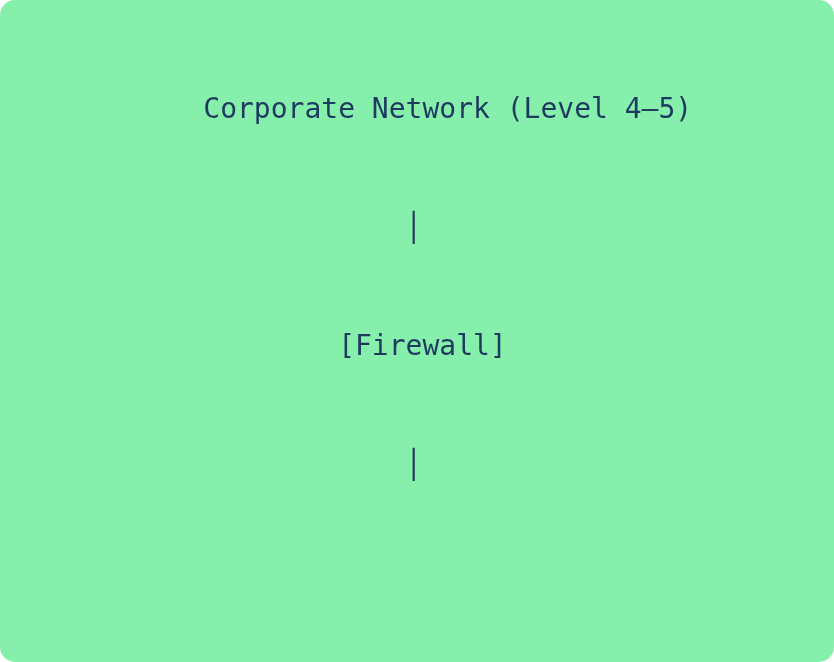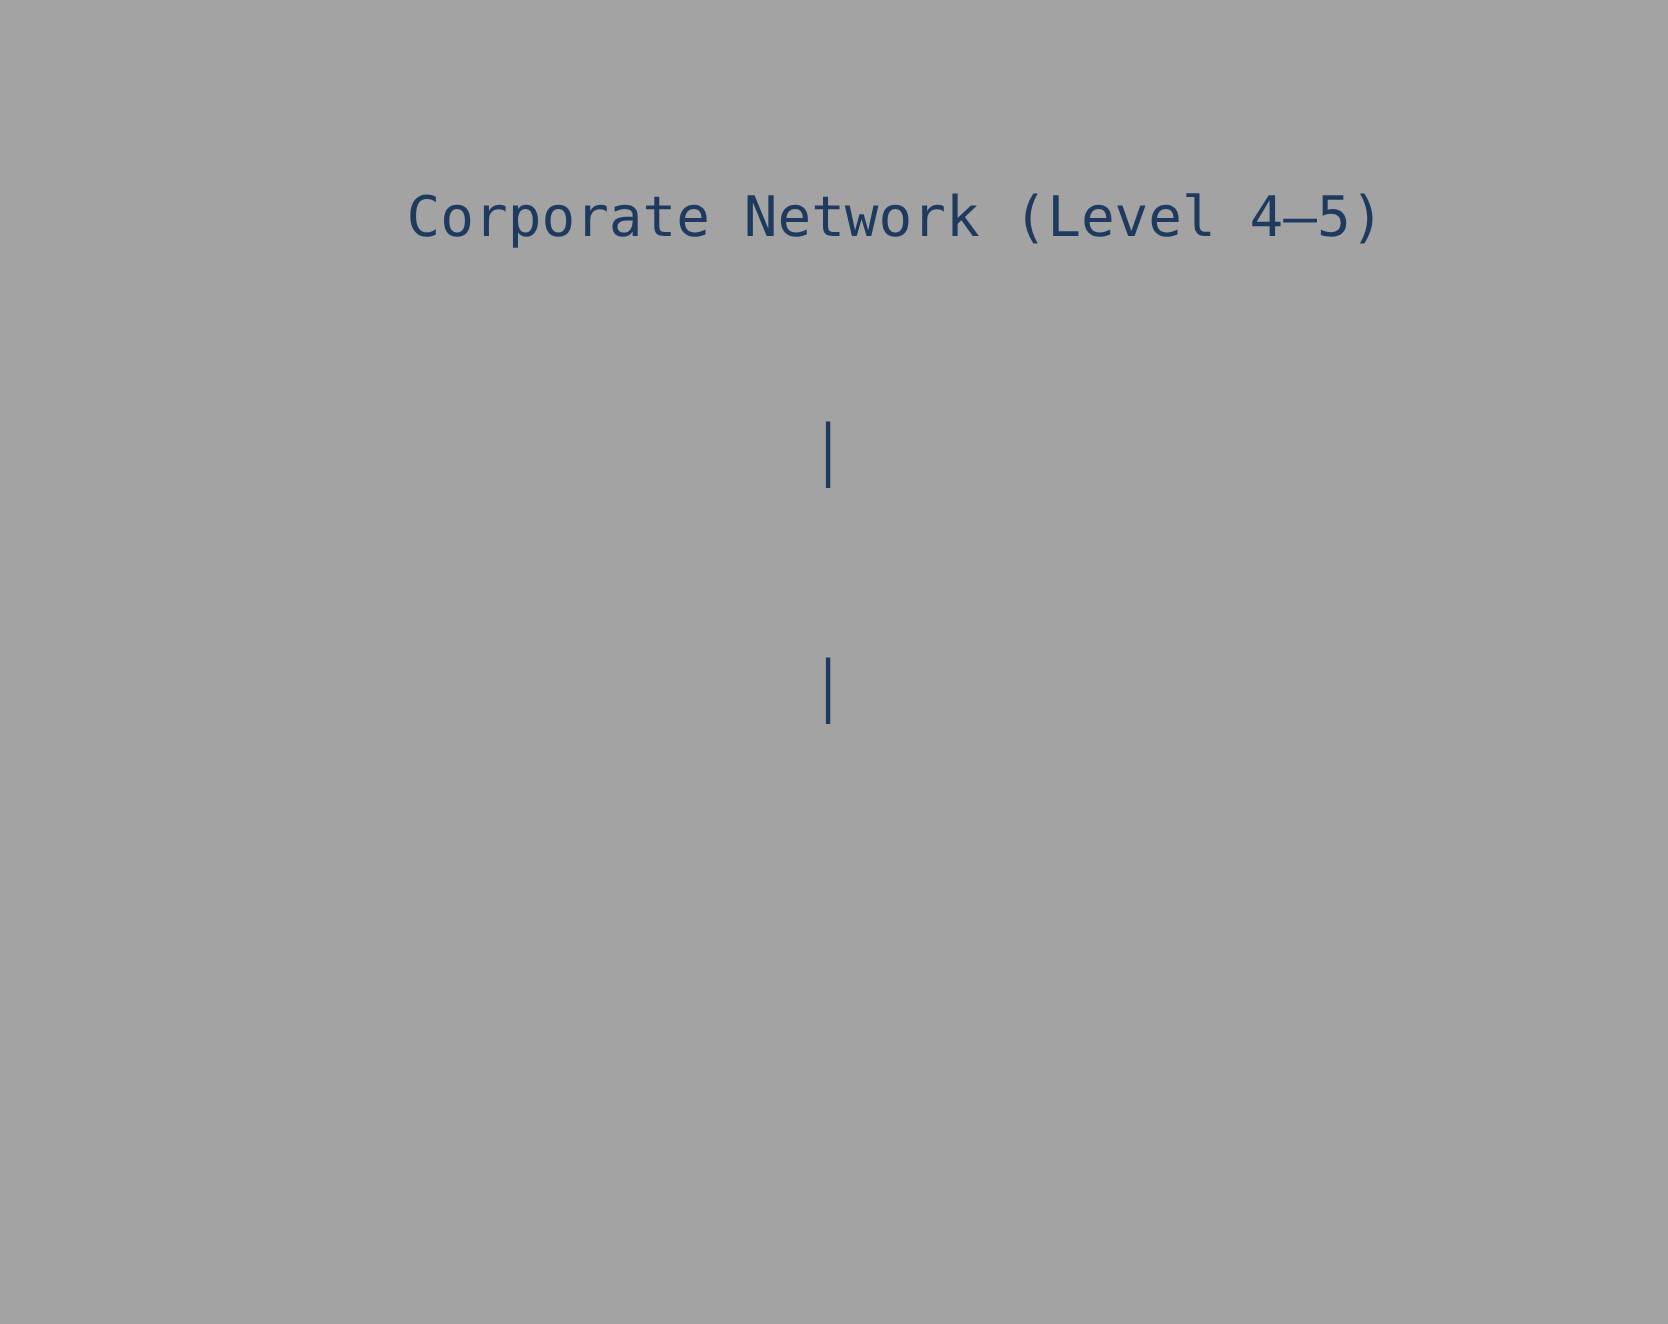--- a/index.html
+++ b/index.html
@@ -22,24 +22,25 @@
     white-space: pre;
     padding: 10px 0 0 1px;
   }
   .ascii-diagram .row {
     height: 39.5px;
   }
 </style>
 </head>
 <body>
 
-<div class="page" style="background-color: #a3a3a3;">
+<div class="page" style="background-color: #86efac; border-radius: 15px;">
   <div class="ascii-diagram" style="color: rgb(30, 58, 95);">
     <div class="row">            Corporate Network (Level 4–5)</div>
     <div class="row">                        │</div>
+    <div class="row">                    [Firewall]</div>
     <div class="row">                        │</div>
     
     
     
     
     
     
     
     
     

